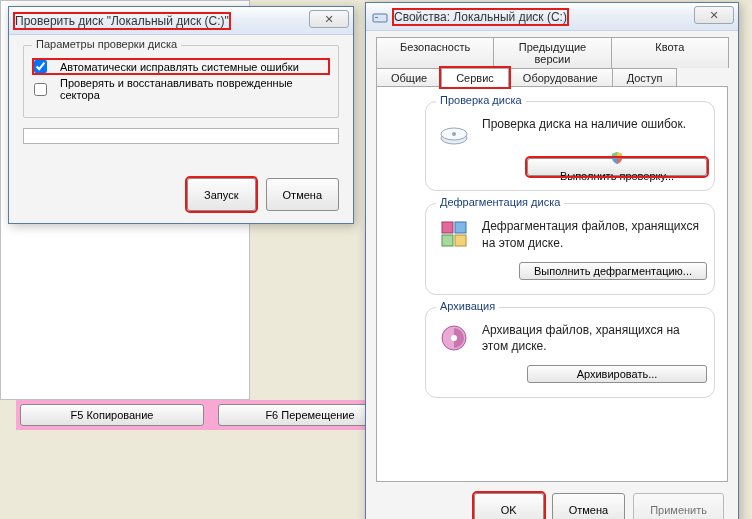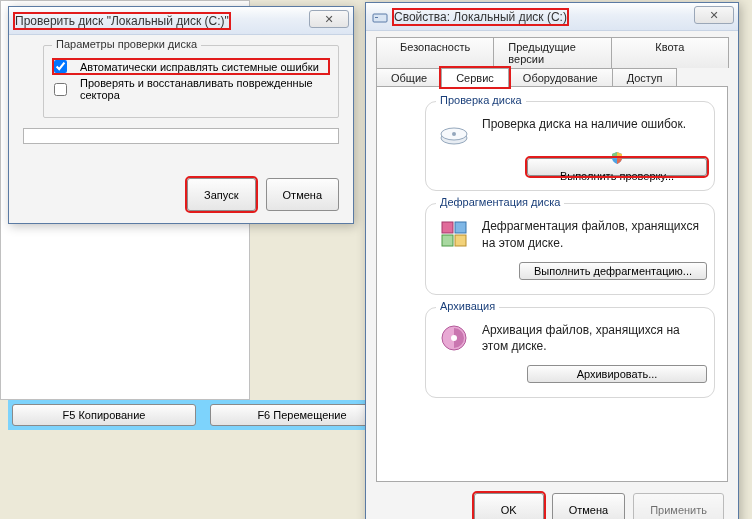--- a/index.html
+++ b/index.html
@@ -13,23 +13,23 @@
     position: relative;
     overflow: hidden;
   }
   .bg-panel {
     position: absolute;
     left: 0; top: 0; width: 250px; height: 400px;
     background: #fff; border: 1px solid #c0c0c0;
   }
   .bg-bar {
     position: absolute;
-    left: 8px; top: 400px; width: 390px; height: 30px;
+    left: 16px; top: 400px; width: 390px; height: 30px;
     display: flex; gap: 14px; align-items: center; padding: 2px 4px;
-    background: #7dd3fc;
+    background: #f9a8d4;
   }
   .bg-btn {
     flex: 1; height: 22px; background: linear-gradient(#fdfdfd,#e4e4e4);
     border: 1px solid #8a8a8a; border-radius: 3px;
     display: flex; align-items: center; justify-content: center;
     font-size: 11px;
   }
 
   
   .window {
@@ -58,21 +58,20 @@
   }
   .content { padding: 10px 14px 12px; }
 
   
   .groupbox {
     border: 1px solid #c9c9c9;
     border-radius: 2px;
     padding: 10px 10px 12px;
     position: relative;
     margin-bottom: 10px;
-    margin-left: 20px;
   }
   .groupbox > .legend {
     position: absolute; top: -8px; left: 8px;
     background: #f4f4f4; padding: 0 4px; font-size: 11px; color:#333;
   }
   .chk-row { display:flex; align-items:center; gap:13px; margin: 4px 0; }
   .chk-row input { margin:0; }
   .progress {
     height: 16px; width: 100%;
     border: 1px solid #b5b5b5; background: #fff;
@@ -192,21 +191,21 @@
         </svg>
     </span>
     <span class="title hl">Свойства: Локальный диск (C:)</span>
     <div class="close">
       <span>✕</span>
     </div>
   </div>
   <div class="content" style="padding:6px 10px 0;">
     <div class="tabrow">
       <div class="tab" style="flex:1;text-align:center"><span>Безопасность</span></div>
-      <div class="tab" style="flex:1;text-align:left"><span>Предыдущие версии</span></div>
+      <div class="tab" style="flex:1;text-align:center"><span>Предыдущие версии</span></div>
       <div class="tab" style="flex:1;text-align:center"><span>Квота</span></div>
     </div>
     <div class="tabrow">
       <div class="tab"><span>Общие</span></div>
       <div class="tab active hl"><span>Сервис</span></div>
       <div class="tab"><span>Оборудование</span></div>
       <div class="tab"><span>Доступ</span></div>
     </div>
     <div class="tabpanel">
 

